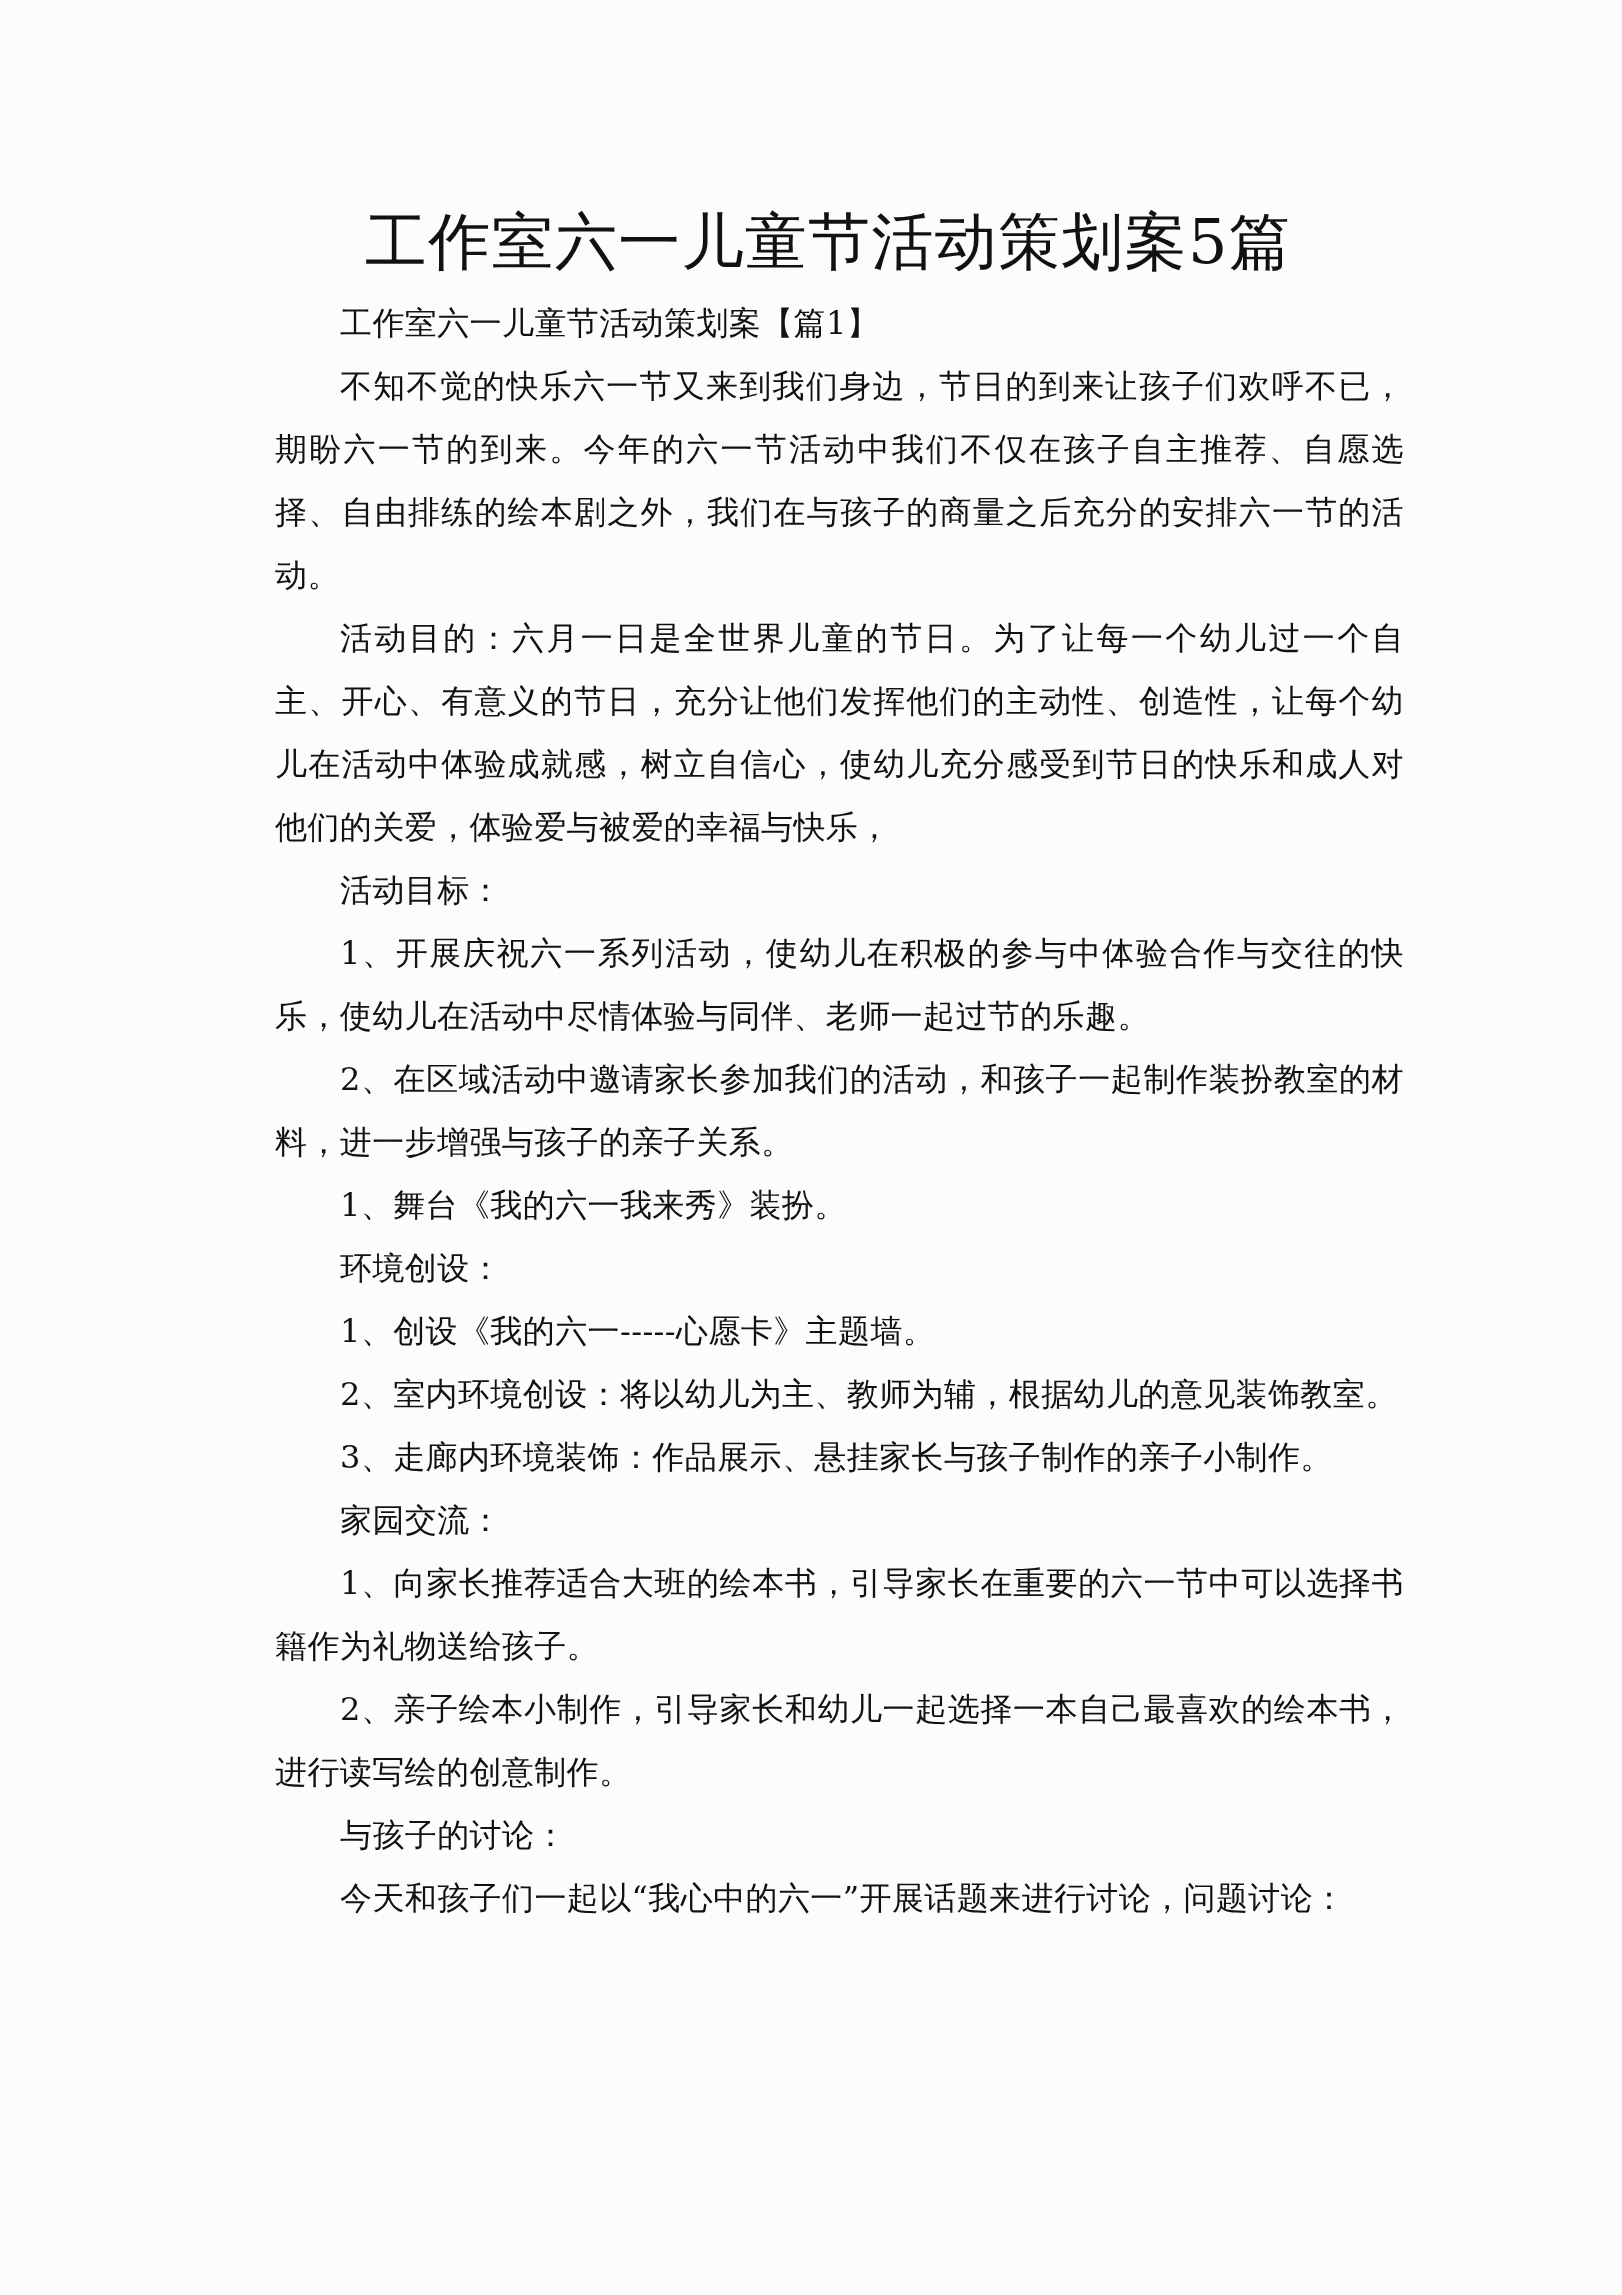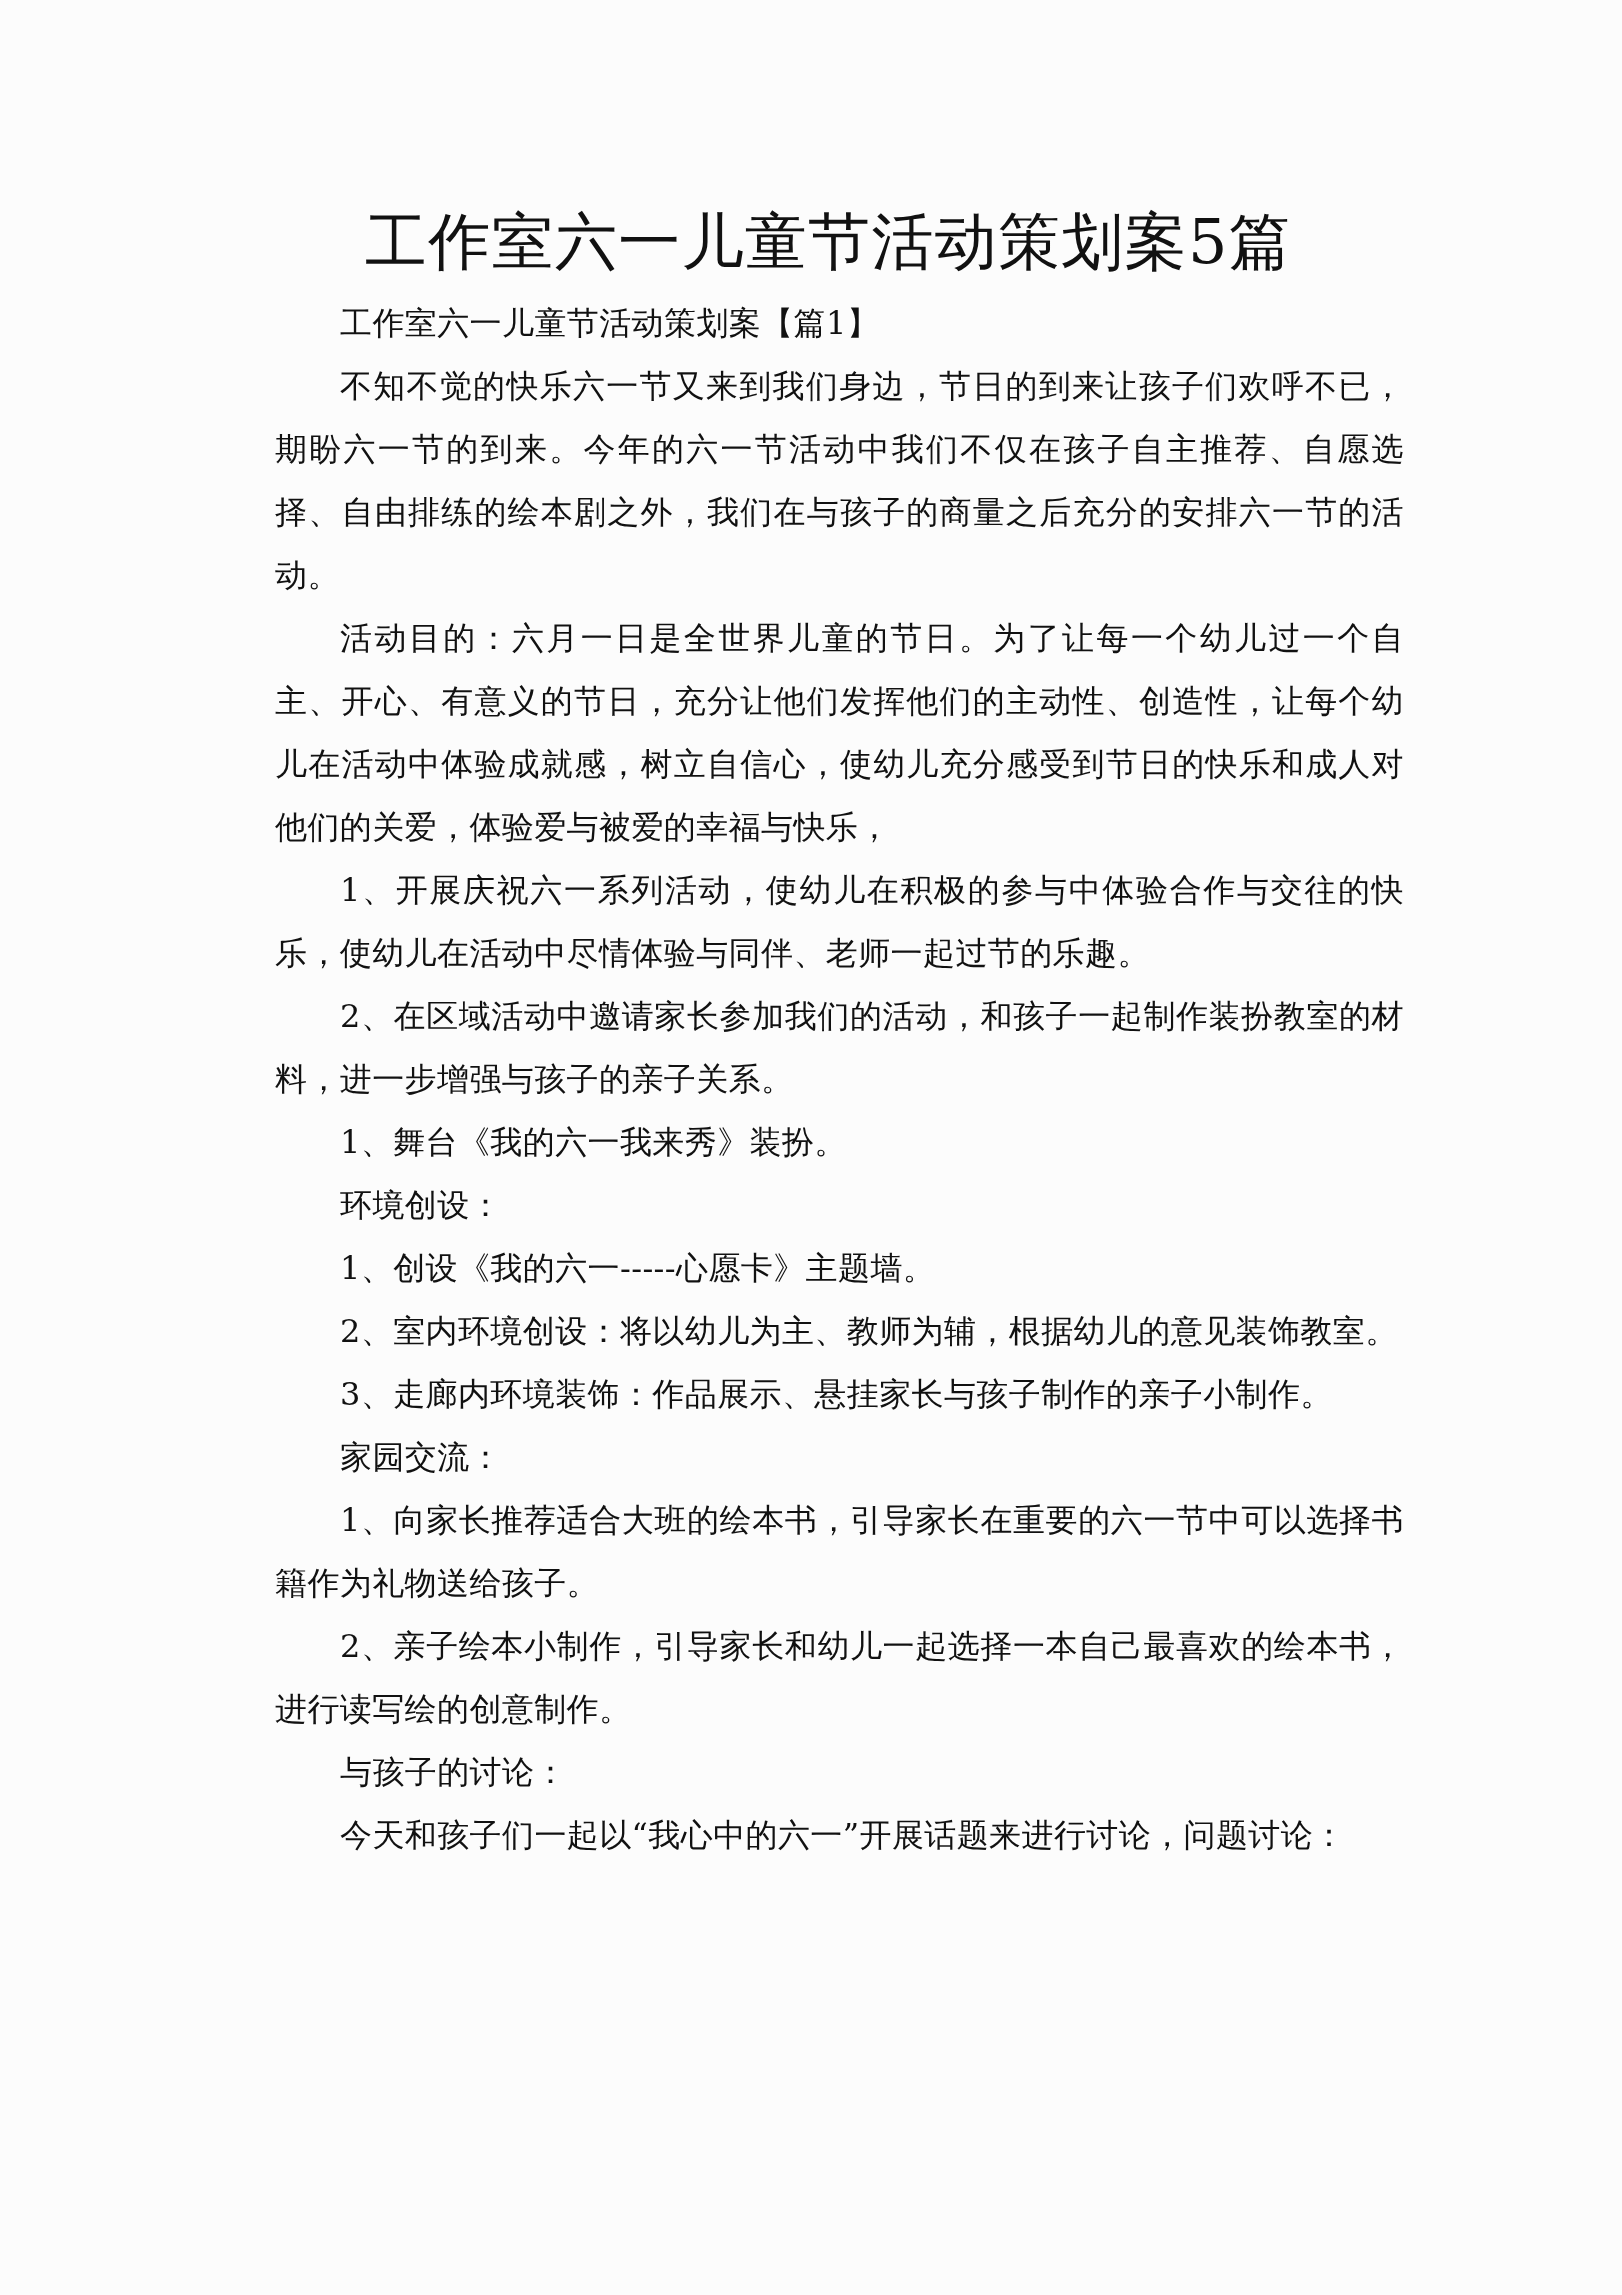--- a/index.html
+++ b/index.html
@@ -56,20 +56,21 @@
   </style>
 </head>
 <body>
 
 <div class="page">
   <h1 class="title">工作室六一儿童节活动策划案5篇</h1>
   <div class="body">
     <p class="indent">工作室六一儿童节活动策划案【篇1】</p>
     <p class="indent">不知不觉的快乐六一节又来到我们身边，节日的到来让孩子们欢呼不已，期盼六一节的到来。今年的六一节活动中我们不仅在孩子自主推荐、自愿选择、自由排练的绘本剧之外，我们在与孩子的商量之后充分的安排六一节的活动。</p>
     <p class="indent">活动目的：六月一日是全世界儿童的节日。为了让每一个幼儿过一个自主、开心、有意义的节日，充分让他们发挥他们的主动性、创造性，让每个幼儿在活动中体验成就感，树立自信心，使幼儿充分感受到节日的快乐和成人对他们的关爱，体验爱与被爱的幸福与快乐，</p>
+    <p class="indent">活动目标：</p>
     <p class="indent">1、开展庆祝六一系列活动，使幼儿在积极的参与中体验合作与交往的快乐，使幼儿在活动中尽情体验与同伴、老师一起过节的乐趣。</p>
     <p class="indent">2、在区域活动中邀请家长参加我们的活动，和孩子一起制作装扮教室的材料，进一步增强与孩子的亲子关系。</p>
     <p class="indent">1、舞台《我的六一我来秀》装扮。</p>
     <p class="indent">环境创设：</p>
     <p class="indent">1、创设《我的六一-----心愿卡》主题墙。</p>
     <p class="indent">2、室内环境创设：将以幼儿为主、教师为辅，根据幼儿的意见装饰教室。</p>
     <p class="indent">3、走廊内环境装饰：作品展示、悬挂家长与孩子制作的亲子小制作。</p>
     <p class="indent">家园交流：</p>
     <p class="indent">1、向家长推荐适合大班的绘本书，引导家长在重要的六一节中可以选择书籍作为礼物送给孩子。</p>
     <p class="indent">2、亲子绘本小制作，引导家长和幼儿一起选择一本自己最喜欢的绘本书，进行读写绘的创意制作。</p>

